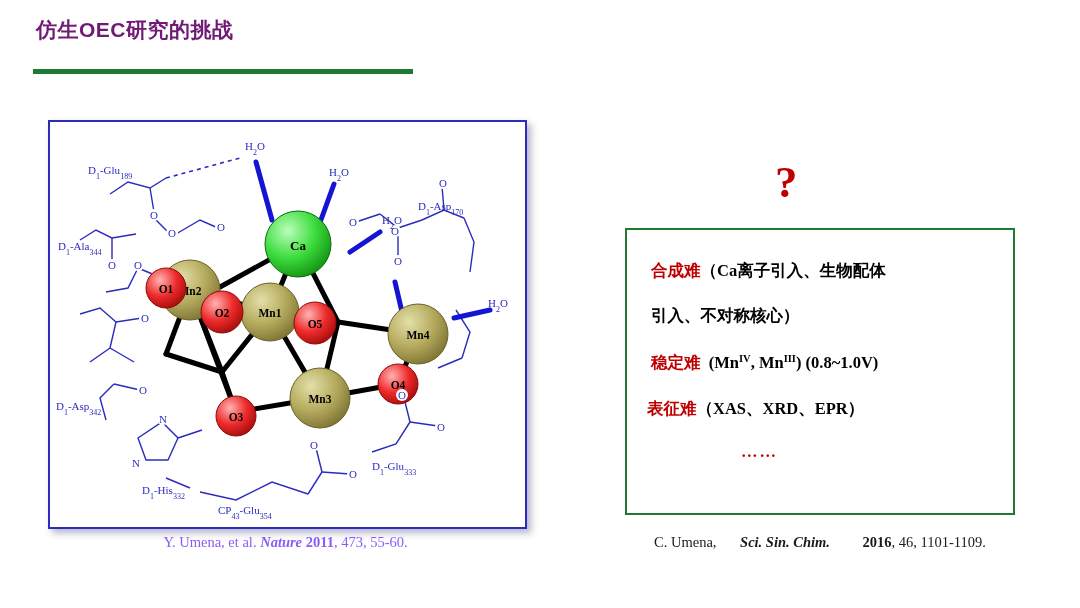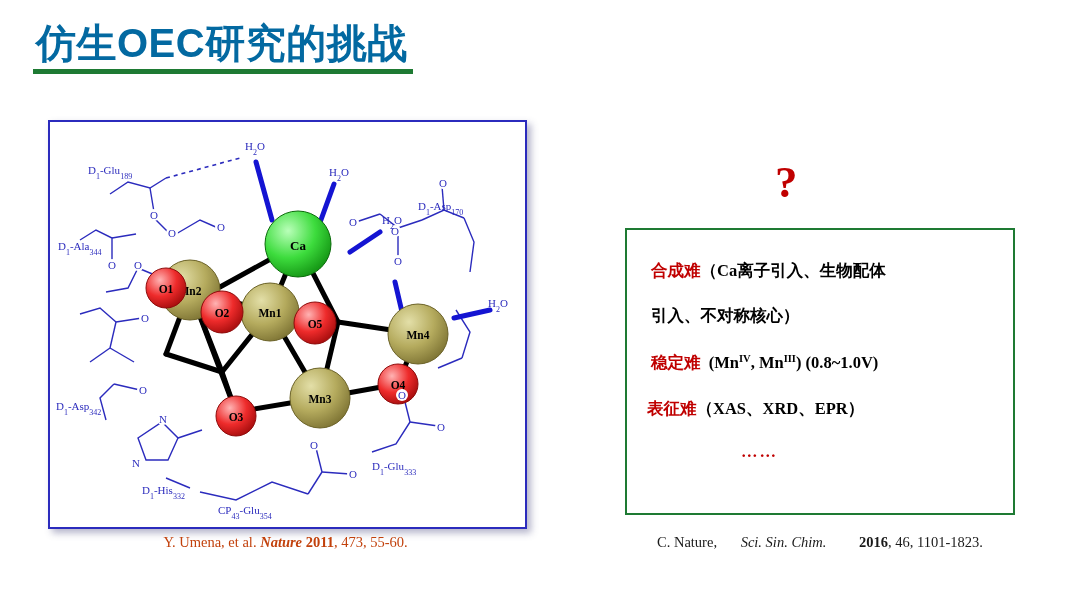--- a/index.html
+++ b/index.html
@@ -19,23 +19,23 @@
     left: 0; top: 0;
     width: 1080px;
     height: 608px;
     background: #ffffff;
   }
   
   #title {
     position: absolute;
     left: 36px;
     top: 16px;
-    font-size: 40px;
+    font-size: 21px;
     font-weight: bold;
-    color: #0369a1;
+    color: #701a75;
     letter-spacing: 0.5px;
     white-space: nowrap;
   }
   #title-rule {
     position: absolute;
     left: 33px;
     top: 69px;
     width: 380px;
     height: 5px;
     background: #1e7a33;
@@ -54,21 +54,21 @@
   }
   #figure-svg { display: block; }
   #figure-caption {
     position: absolute;
     left: 48px;
     top: 534px;
     width: 475px;
     text-align: center;
     font-family: "Liberation Serif", serif;
     font-size: 14.5px;
-    color: #c2410c;
+    color: #8b5cf6;
     white-space: nowrap;
   }
   #figure-caption .it { font-style: italic; font-weight: bold; }
   #figure-caption .bd { font-weight: bold; }
 
   
   #question-mark {
     position: absolute;
     left: 775px;
     top: 160px;
@@ -108,21 +108,21 @@
     position: absolute;
     left: 625px;
     top: 534px;
     width: 390px;
     text-align: center;
     font-family: "Liberation Serif", serif;
     font-size: 14.5px;
     color: #1a1a1a;
     white-space: nowrap;
   }
-  #right-caption .it { font-style: italic; font-weight: normal; margin-left: 20px; }
+  #right-caption .it { font-style: italic; font-weight: bold; margin-left: 20px; }
   #right-caption .bd { font-weight: bold; margin-left: 29px; }
 
   
   .lbl {
     font-family: "Liberation Serif", serif;
     font-size: 11px;
     fill: #2b2bbd;
   }
   .atom-label {
     font-family: "Liberation Serif", serif;
@@ -393,16 +393,16 @@
     <div class="rb-line" id="rb-l3">
       <span>稳定难</span><span class="blk">&nbsp;&nbsp;(Mn<sup>IV</sup>, Mn<sup>III</sup>) (0.8~1.0V)</span>
     </div>
     <div class="rb-line" id="rb-l4">
       <span>表征难</span><span class="blk">（XAS、XRD、EPR）</span>
     </div>
     <div class="rb-line" id="rb-l5">……</div>
   </div>
 
   <div id="right-caption">
-    <span>C. Nature, </span><span class="it">Sci. Sin. Chim.</span><span class="bd"> 2016</span><span>, 46, 1101-1823.</span>
+    <span>C. Umena, </span><span class="it">Sci. Sin. Chim.</span><span class="bd"> 2016</span><span>, 46, 1101-1109.</span>
   </div>
 
 </div>
 
 </body></html>

